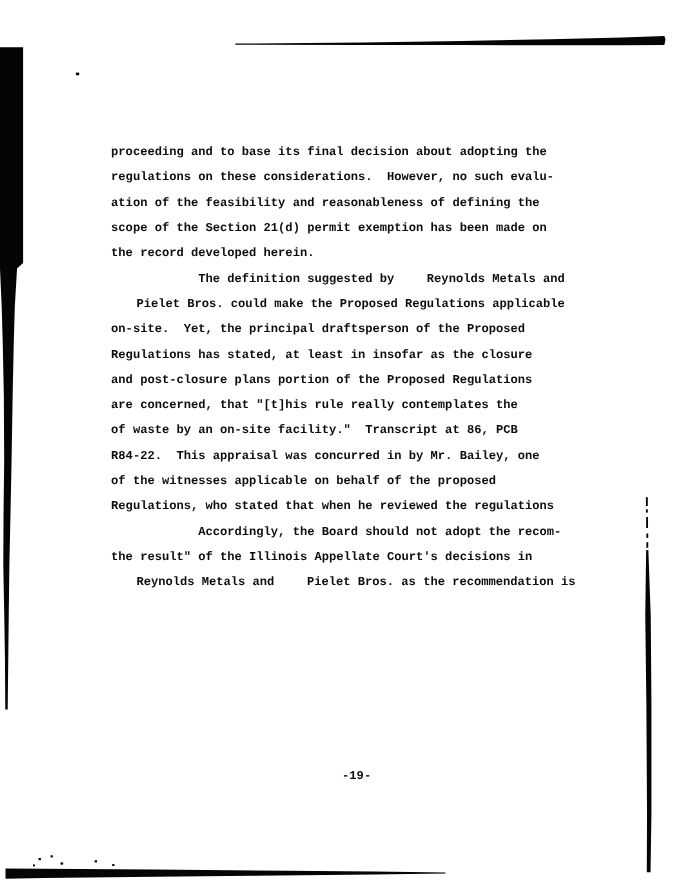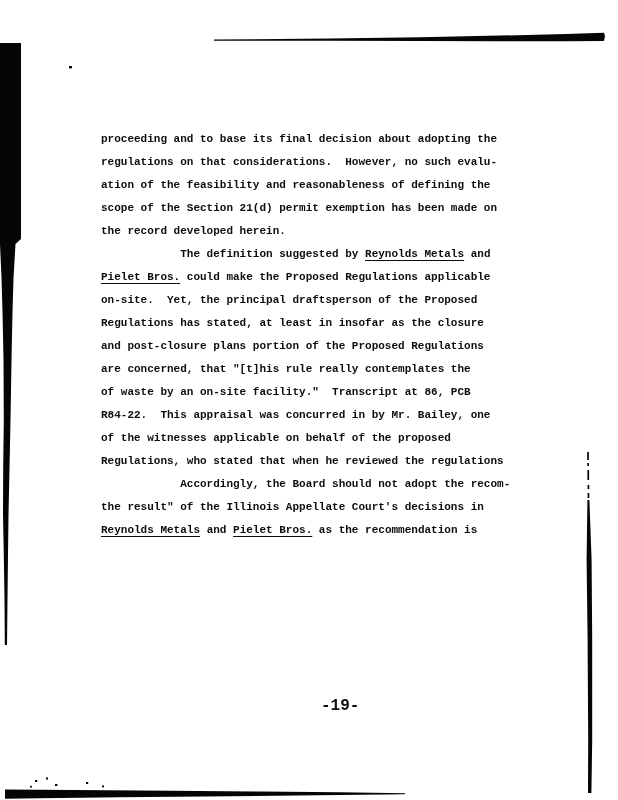--- a/index.html
+++ b/index.html
@@ -22,31 +22,30 @@
   .line{
     font-family:"Liberation Mono","DejaVu Sans Mono",monospace;
     font-size:11px;
     font-weight:700;
     line-height:23px;
     white-space:pre;
     color:var(--ink,#0d0d0d);
     letter-spacing:0;
   }
   .u{
-    text-decoration:underline;
     text-decoration-thickness:1.4px;
     text-underline-offset:2.5px;
+    margin-left:23px;
   }
   .page-number{
     position:absolute;left:311px;top:700px;
     font-family:"Liberation Mono","DejaVu Sans Mono",monospace;
-    font-size:16px;font-weight:700;line-height:13px;
+    font-size:11px;font-weight:700;line-height:13px;
     color:var(--ink,#0d0d0d);
     white-space:pre;
-    margin-left:10px;
   }
 </style>
 </head>
 <body>
 
 <div class="page">
 
   <svg class="artifacts" width="618" height="800" viewBox="0 0 618 800" xmlns="http://www.w3.org/2000/svg">
 
     <polygon fill="#050505" points="214,39.6 330,38.6 420,37.2 500,35.6 566,34.0 604,32.8 605,36.0 604,41.0 566,41.2 500,41.2 420,41.0 330,40.8 214,40.7"></polygon>
@@ -67,21 +66,21 @@
     <rect fill="#050505" x="35" y="780" width="2.2" height="2"></rect>
     <rect fill="#050505" x="46" y="777.5" width="2" height="2"></rect>
     <rect fill="#050505" x="55" y="784" width="2.4" height="2"></rect>
     <rect fill="#050505" x="86" y="782" width="2.2" height="2"></rect>
     <rect fill="#050505" x="102" y="785.5" width="2" height="1.8"></rect>
     <rect fill="#050505" x="30" y="785.8" width="1.8" height="1.8"></rect>
   </svg>
 
   <div class="text-block">
       <div class="line"><span>proceeding and to base its final decision about adopting the</span></div>
-      <div class="line"><span>regulations on that considerations.  However, no such evalu-</span></div>
+      <div class="line"><span>regulations on these considerations.  However, no such evalu-</span></div>
       <div class="line"><span>ation of the feasibility and reasonableness of defining the</span></div>
       <div class="line"><span>scope of the Section 21(d) permit exemption has been made on</span></div>
       <div class="line"><span>the record developed herein.</span></div>
       <div class="line"><span>            The definition suggested by </span><span class="u">Reynolds Metals</span><span> and</span></div>
       <div class="line"><span class="u">Pielet Bros.</span><span> could make the Proposed Regulations applicable</span></div>
       <div class="line"><span>on-site.  Yet, the principal draftsperson of the Proposed</span></div>
       <div class="line"><span>Regulations has stated, at least in insofar as the closure</span></div>
       <div class="line"><span>and post-closure plans portion of the Proposed Regulations</span></div>
       <div class="line"><span>are concerned, that "[t]his rule really contemplates the</span></div>
       <div class="line"><span>of waste by an on-site facility."  Transcript at 86, PCB</span></div>

